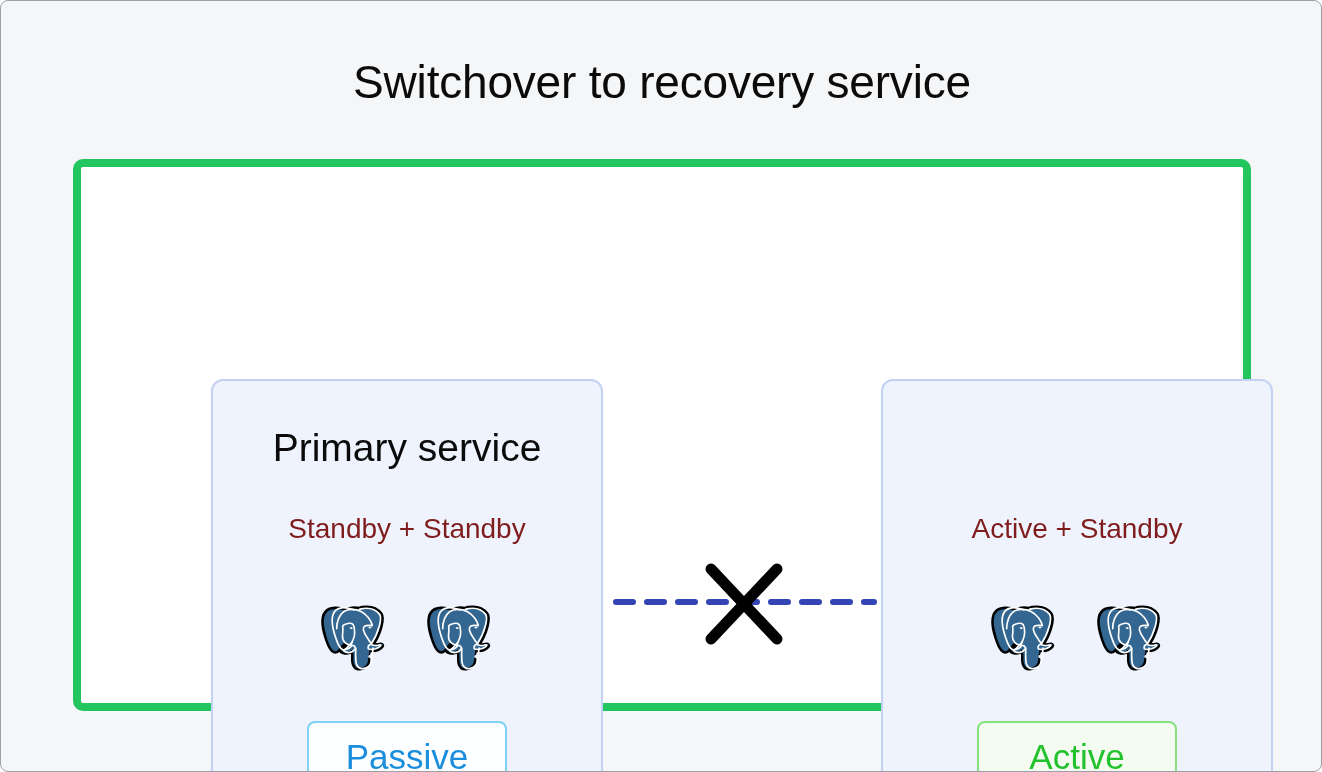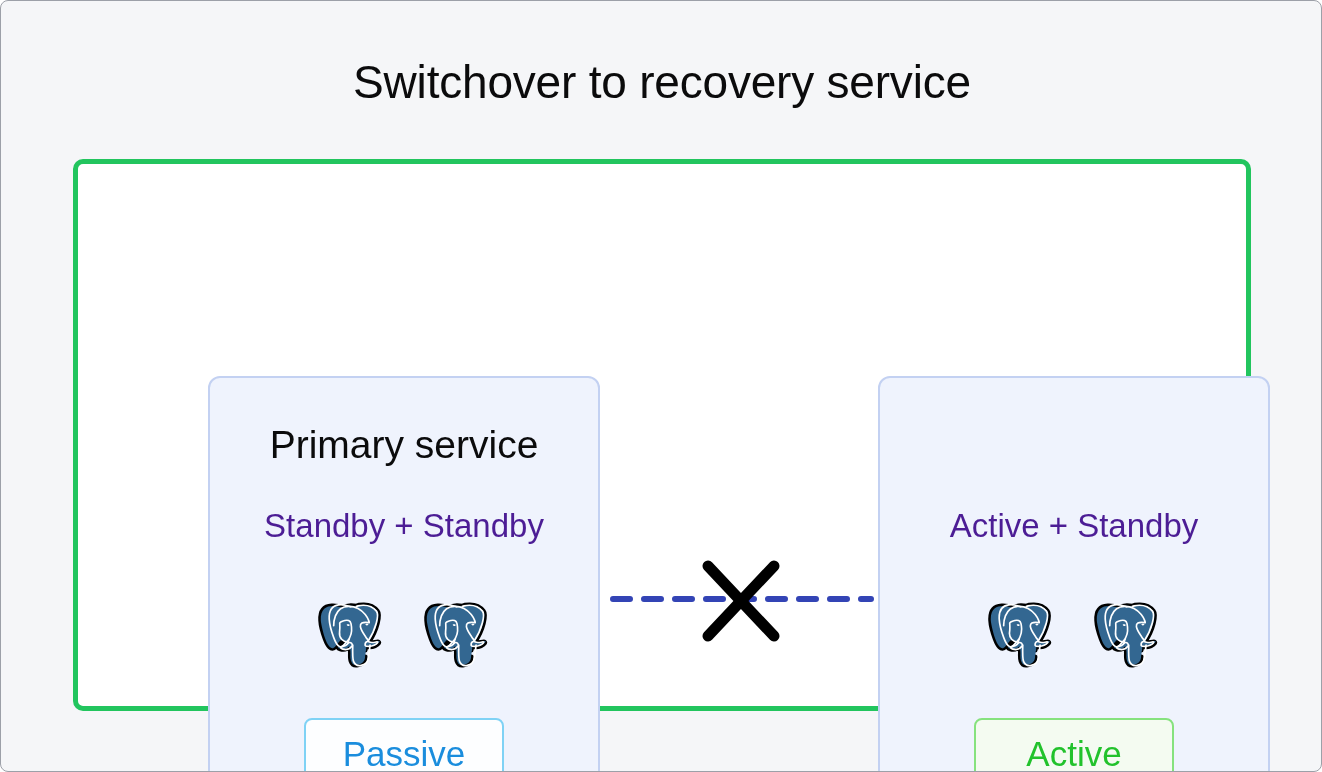--- a/index.html
+++ b/index.html
@@ -33,21 +33,21 @@
     line-height: 62px;
     white-space: nowrap;
   }
   .inner-frame {
     position: absolute;
     left: 72px;
     top: 158px;
     width: 1178px;
     height: 552px;
     background: #ffffff;
-    border: 5px solid #22c55e;
+    border: 8px solid #22c55e;
     border-radius: 10px;
     box-sizing: border-box;
   }
   .service-box {
     position: absolute;
     top: 212px;
     width: 392px;
     height: 446px;
     background: #eff3fd;
     border: 2px solid #c3d1f2;
@@ -67,22 +67,22 @@
     color: #0b0b0c;
     line-height: 48px;
     white-space: nowrap;
   }
   .service-subtitle {
     position: absolute;
     left: 0;
     top: 130px;
     width: 100%;
     text-align: center;
-    font-size: 33px;
-    color: #4c1d95;
+    font-size: 28px;
+    color: #7f1d1d;
     line-height: 36px;
     white-space: nowrap;
   }
   .node-row {
     position: absolute;
     left: 0;
     top: 218px;
     width: 100%;
     display: flex;
     justify-content: center;

